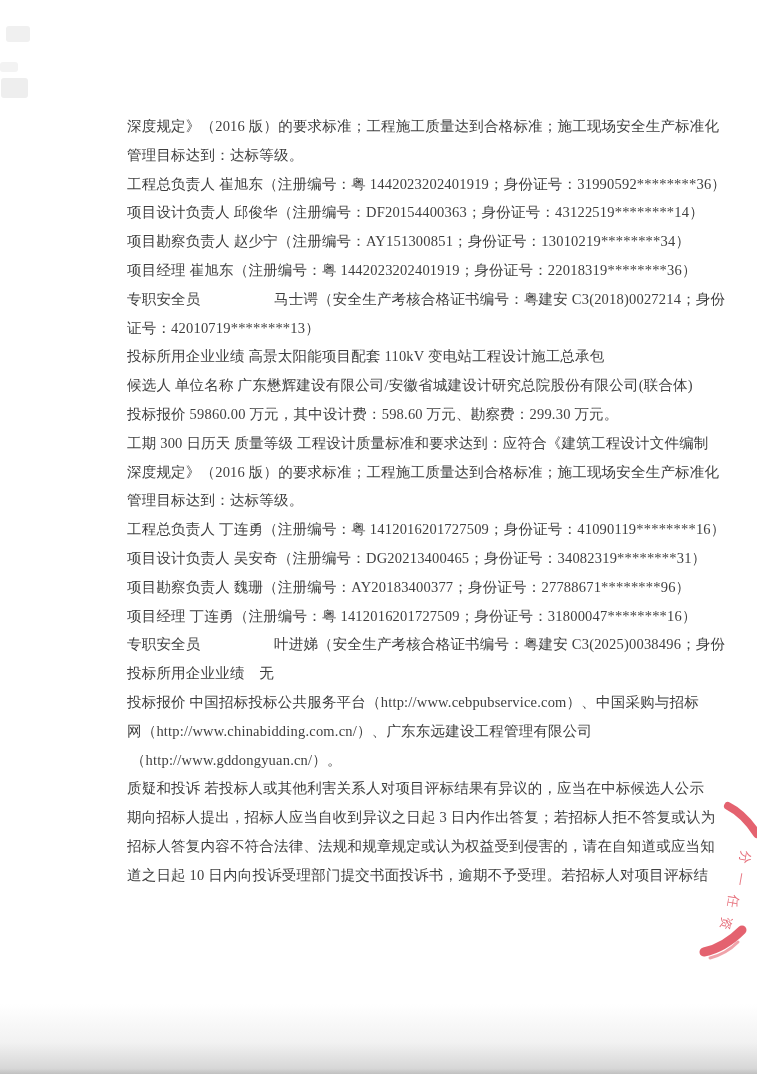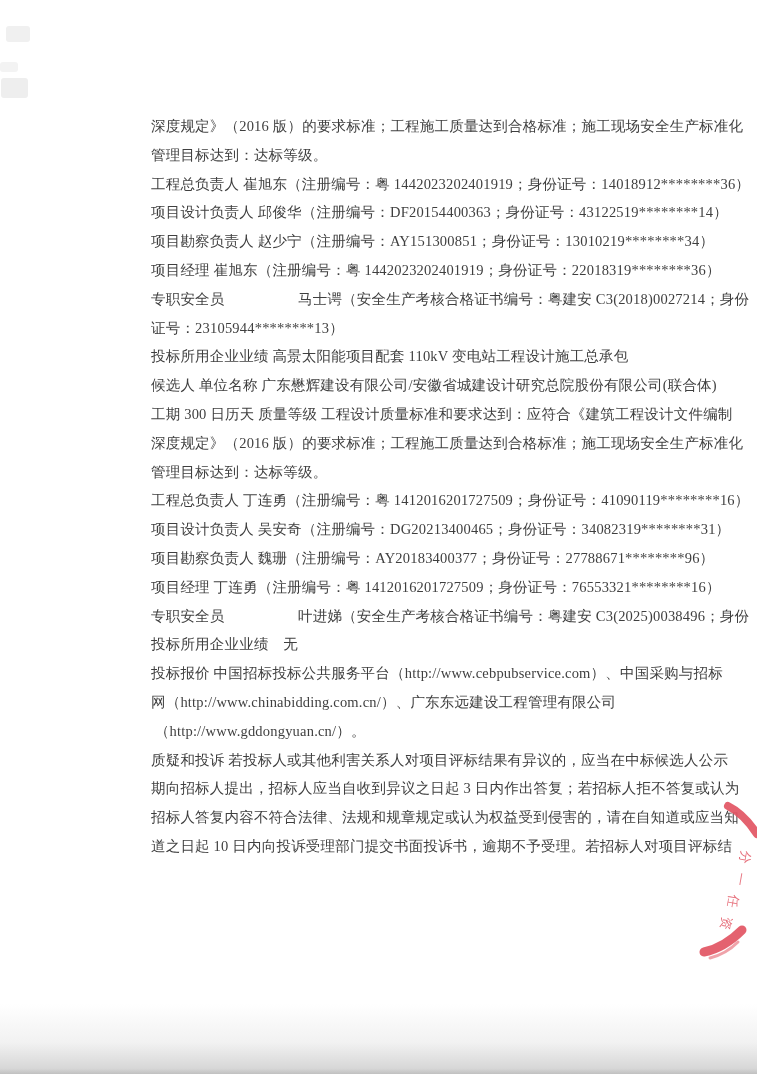--- a/index.html
+++ b/index.html
@@ -7,21 +7,20 @@
     position:relative;
     width:757px;height:1074px;
     background:#ffffff;
     overflow:hidden;
     font-family:"Liberation Serif","DejaVu Serif",serif;
   }
   .textblock{
     position:absolute;
     left:127px;top:112px;width:545px;
     color:#3f3f3f;
-    margin-left:24px;
   }
   .line{
     display:block;
     height:28.8px;
     line-height:28.8px;
     font-size:14.5px;
     letter-spacing:0.2px;
     white-space:pre;
     color:#3f3f3f;
   }
@@ -49,35 +48,36 @@
 
 <div class="page">
 
   <div class="artifact a1"></div>
   <div class="artifact a2"></div>
   <div class="artifact a3"></div>
 
   <div class="textblock">
     <div class="line">深度规定》（2016 版）的要求标准；工程施工质量达到合格标准；施工现场安全生产标准化</div>
     <div class="line">管理目标达到：达标等级。</div>
-    <div class="line">工程总负责人 崔旭东（注册编号：粤 1442023202401919；身份证号：14018912********36）</div>
+    <div class="line">工程总负责人 崔旭东（注册编号：粤 1442023202401919；身份证号：31990592********36）</div>
     <div class="line">项目设计负责人 邱俊华（注册编号：DF20154400363；身份证号：43122519********14）</div>
     <div class="line">项目勘察负责人 赵少宁（注册编号：AY151300851；身份证号：13010219********34）</div>
     <div class="line">项目经理 崔旭东（注册编号：粤 1442023202401919；身份证号：22018319********36）</div>
     <div class="line">专职安全员　　　　　马士谔（安全生产考核合格证书编号：粤建安 C3(2018)0027214；身份</div>
-    <div class="line">证号：23105944********13）</div>
+    <div class="line">证号：42010719********13）</div>
     <div class="line">投标所用企业业绩 高景太阳能项目配套 110kV 变电站工程设计施工总承包</div>
     <div class="line">候选人 单位名称 广东懋辉建设有限公司/安徽省城建设计研究总院股份有限公司(联合体)</div>
+    <div class="line">投标报价 59860.00 万元，其中设计费：598.60 万元、勘察费：299.30 万元。</div>
     <div class="line">工期 300 日历天 质量等级 工程设计质量标准和要求达到：应符合《建筑工程设计文件编制</div>
     <div class="line">深度规定》（2016 版）的要求标准；工程施工质量达到合格标准；施工现场安全生产标准化</div>
     <div class="line">管理目标达到：达标等级。</div>
     <div class="line">工程总负责人 丁连勇（注册编号：粤 1412016201727509；身份证号：41090119********16）</div>
     <div class="line">项目设计负责人 吴安奇（注册编号：DG20213400465；身份证号：34082319********31）</div>
     <div class="line">项目勘察负责人 魏珊（注册编号：AY20183400377；身份证号：27788671********96）</div>
-    <div class="line">项目经理 丁连勇（注册编号：粤 1412016201727509；身份证号：76553321********16）</div>
+    <div class="line">项目经理 丁连勇（注册编号：粤 1412016201727509；身份证号：31800047********16）</div>
     <div class="line">专职安全员　　　　　叶进娣（安全生产考核合格证书编号：粤建安 C3(2025)0038496；身份</div>
     <div class="line">投标所用企业业绩　无</div>
     <div class="line">投标报价 中国招标投标公共服务平台（http://www.cebpubservice.com）、中国采购与招标</div>
     <div class="line">网（http://www.chinabidding.com.cn/）、广东东远建设工程管理有限公司</div>
     <div class="line"> （http://www.gddongyuan.cn/）。</div>
     <div class="line">质疑和投诉 若投标人或其他利害关系人对项目评标结果有异议的，应当在中标候选人公示</div>
     <div class="line">期向招标人提出，招标人应当自收到异议之日起 3 日内作出答复；若招标人拒不答复或认为</div>
     <div class="line">招标人答复内容不符合法律、法规和规章规定或认为权益受到侵害的，请在自知道或应当知</div>
     <div class="line">道之日起 10 日内向投诉受理部门提交书面投诉书，逾期不予受理。若招标人对项目评标结</div>
   </div>

